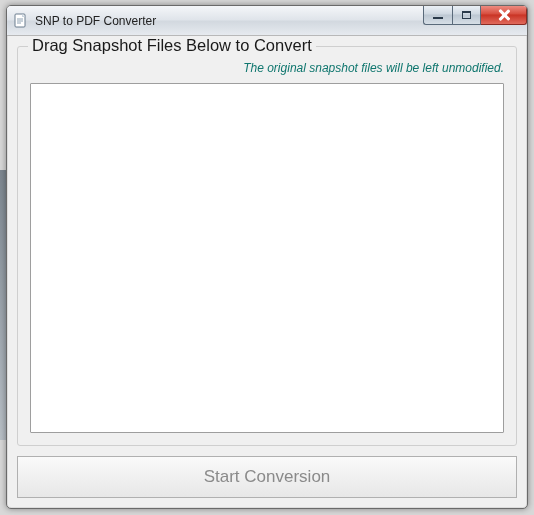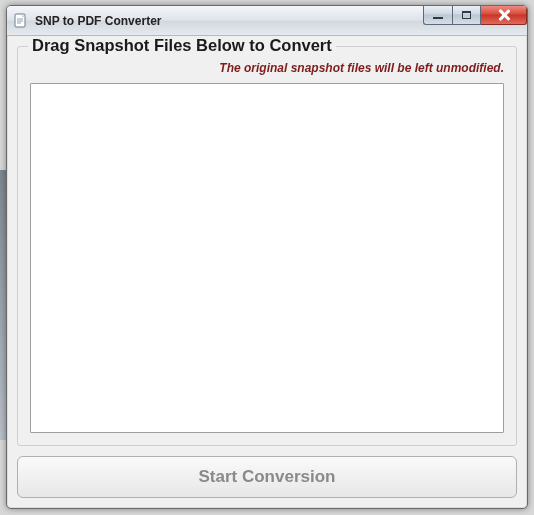--- a/index.html
+++ b/index.html
@@ -21,21 +21,20 @@
     position: absolute;
     left: 6px; top: 5px;
     width: 522px; height: 504px;
     background: #f0f0f0;
     border: 1px solid #6a6a6a;
     border-radius: 5px;
     box-shadow: 0 0 6px rgba(0,0,0,0.4), inset 0 0 0 1px #dcdcdc;
     display: flex;
     flex-direction: column;
     overflow: hidden;
-    font-weight: bold;
   }
   .titlebar {
     height: 30px;
     background: linear-gradient(#f4f6f9, #dfe4ea 48%, #d2d8df 52%, #e6eaef);
     border-bottom: 1px solid #b8b8b8;
     display: flex;
     align-items: center;
     padding-left: 6px;
     position: relative;
   }
@@ -112,34 +111,34 @@
     top: -11px;
     left: 10px;
     background: #f0f0f0;
     padding: 0 4px;
     font-size: 16.5px;
     color: #1a1a1a;
   }
   .group-sub {
     font-size: 12px;
     font-style: italic;
-    color: #7f1d1d;
+    color: #0f766e;
     margin: 4px 0 8px 4px;
   }
   .drop-area {
     flex: 1;
     background: #fff;
     border: 1px solid #9e9e9e;
     border-radius: 1px;
   }
   .convert-btn {
     margin-top: 10px;
     height: 42px;
     border: 1px solid #b0b0b0;
-    border-radius: 6px;
+    border-radius: 0;
     background: linear-gradient(#fafafa, #e7e7e7);
     color: #8a8a8a;
     font-size: 17px;
     display: flex;
     align-items: center;
     justify-content: center;
     cursor: default;
   }
 </style>
 </head>

